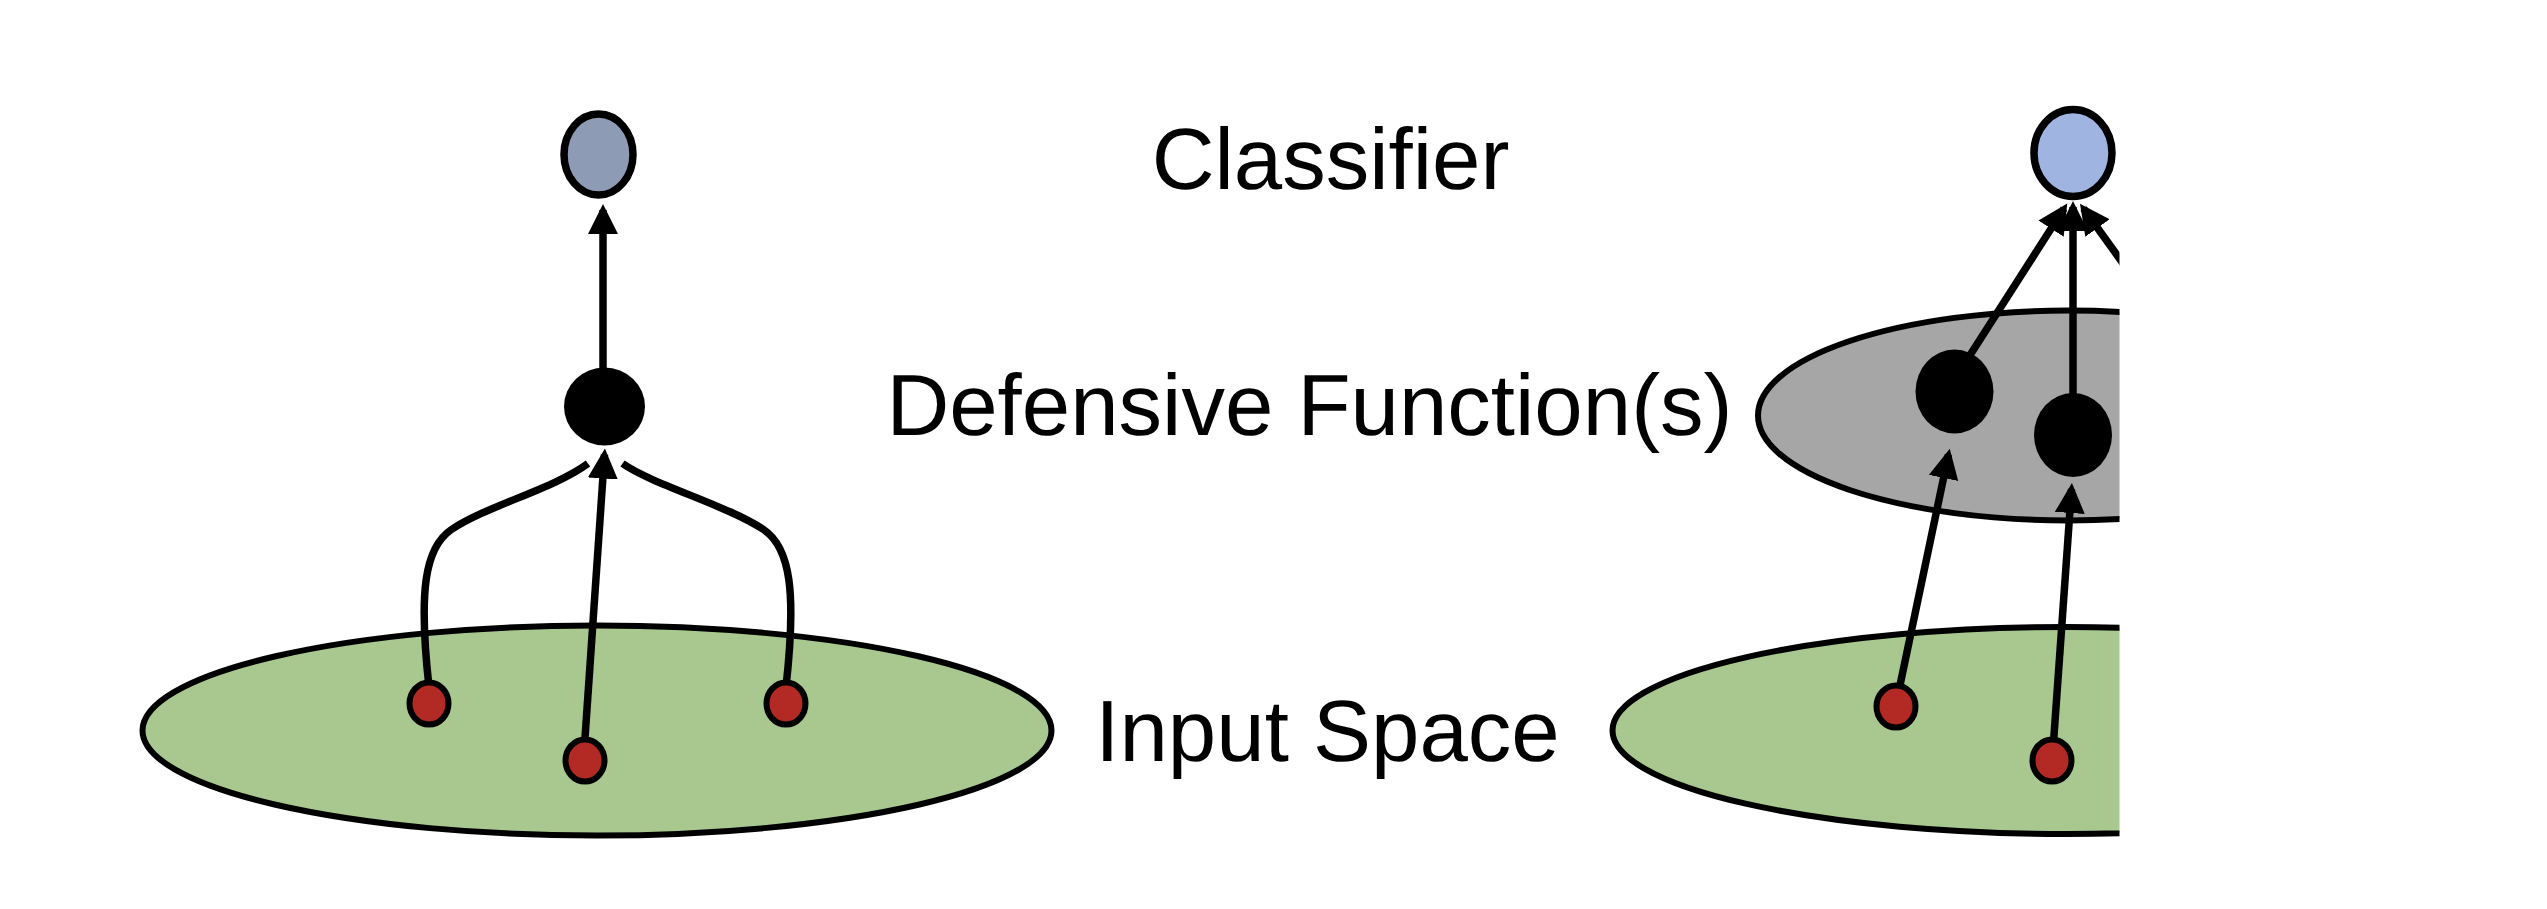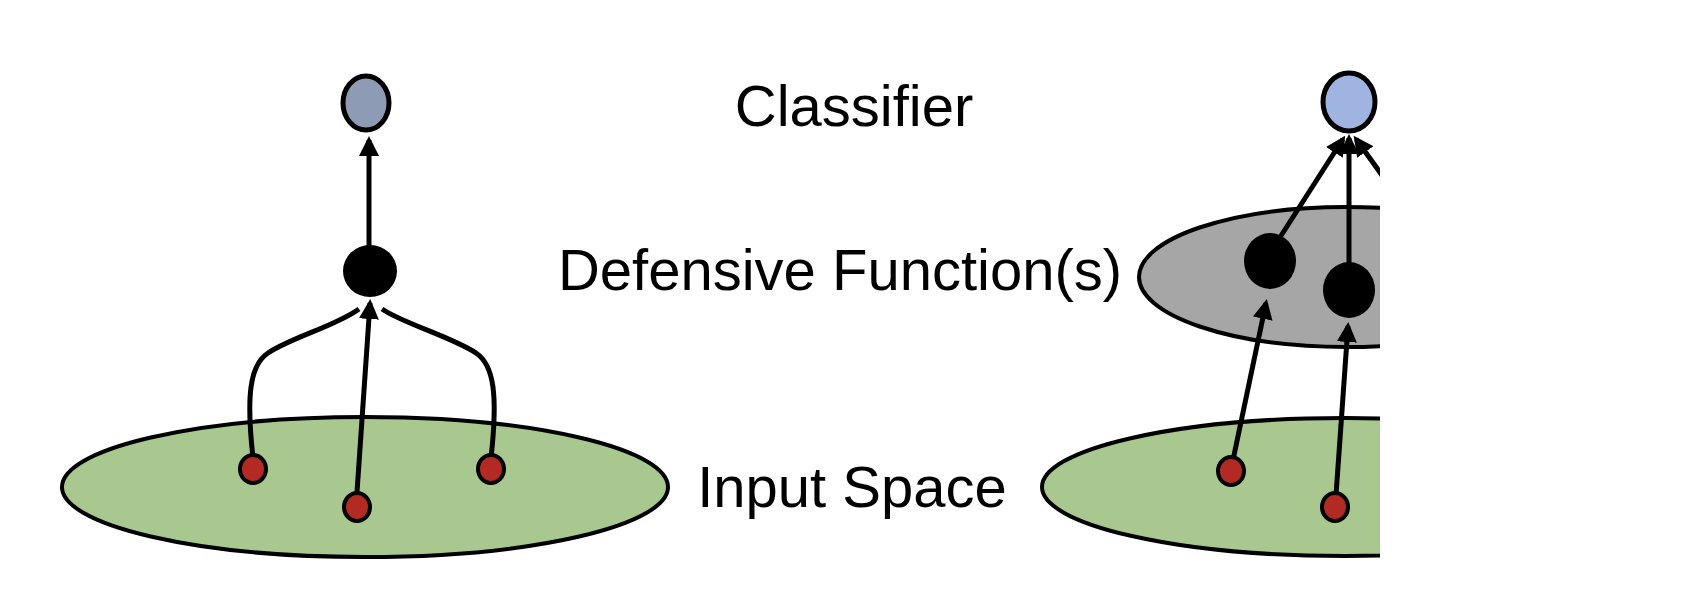--- a/index.html
+++ b/index.html
@@ -2,20 +2,21 @@
 <html style="--bg: #ffffff; --line: #000000; --green: #a9c88f; --gray: #a6a6a6; --blueGrayLeft: #8d9cb4; --blueRight: #9fb4e0; --red: #b22a23;"><head>
 <meta charset="utf-8">
 <style>
   html,body{margin:0;padding:0;background:#ffffff;}
   .stage{
     position:relative;
     width:1380px;height:606px;
     background:var(--bg,#ffffff);
     font-family:"Liberation Sans", sans-serif;
     overflow:hidden;
+    margin-left:33px;
   }
   svg{display:block;}
   .lbl{
     fill:#000000;
     font-family:"Liberation Sans", sans-serif;
     font-size:58px;
     font-weight:400;
   }
   .edge{stroke:var(--line,#000);stroke-width:5;fill:none;}
   .edge-thin{stroke:var(--line,#000);stroke-width:5;fill:none;}

